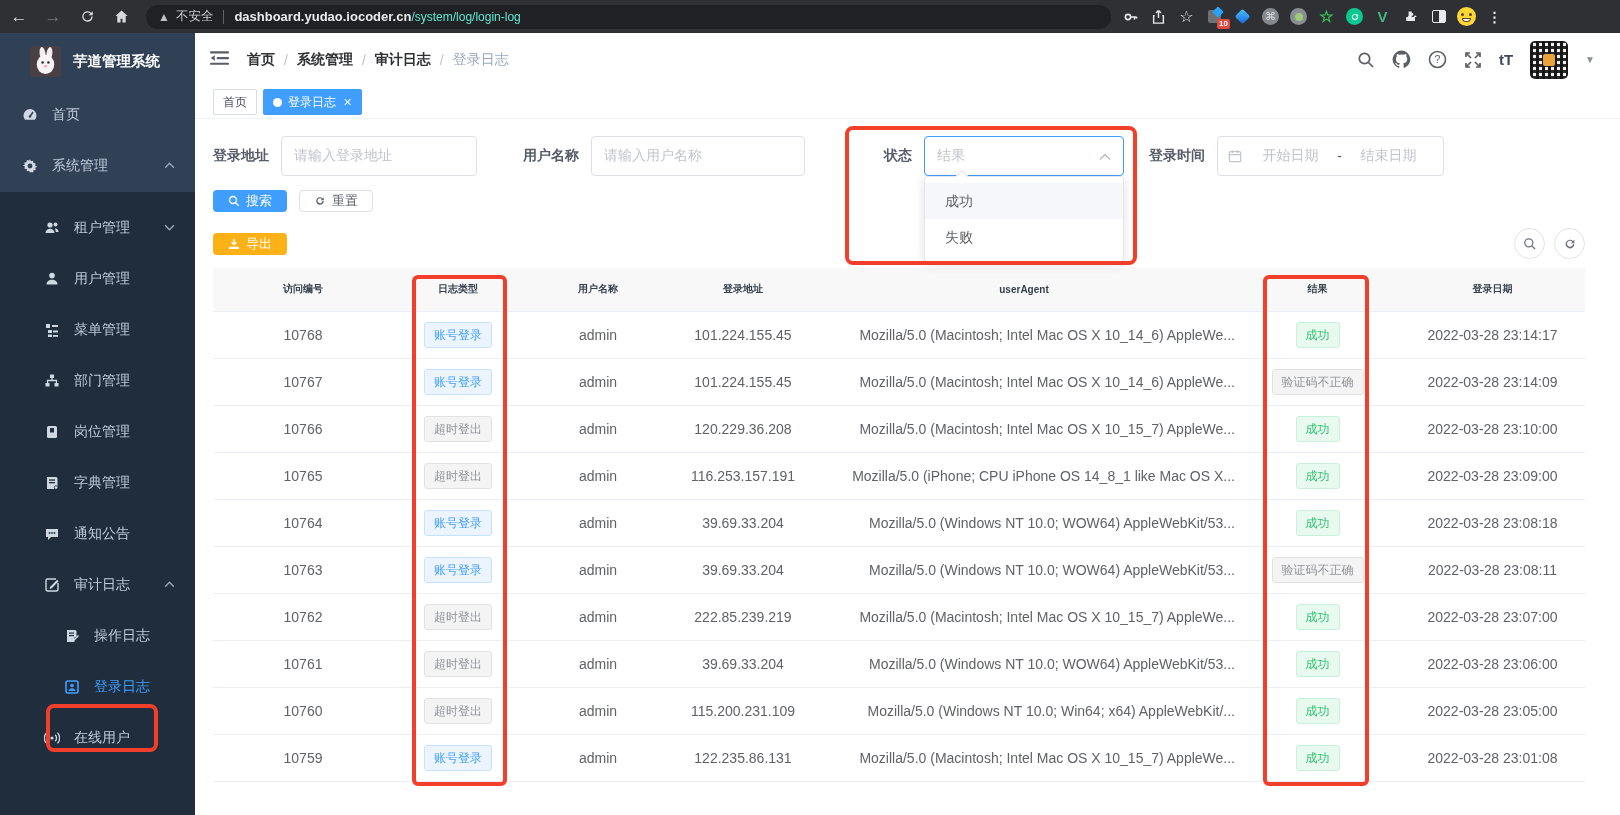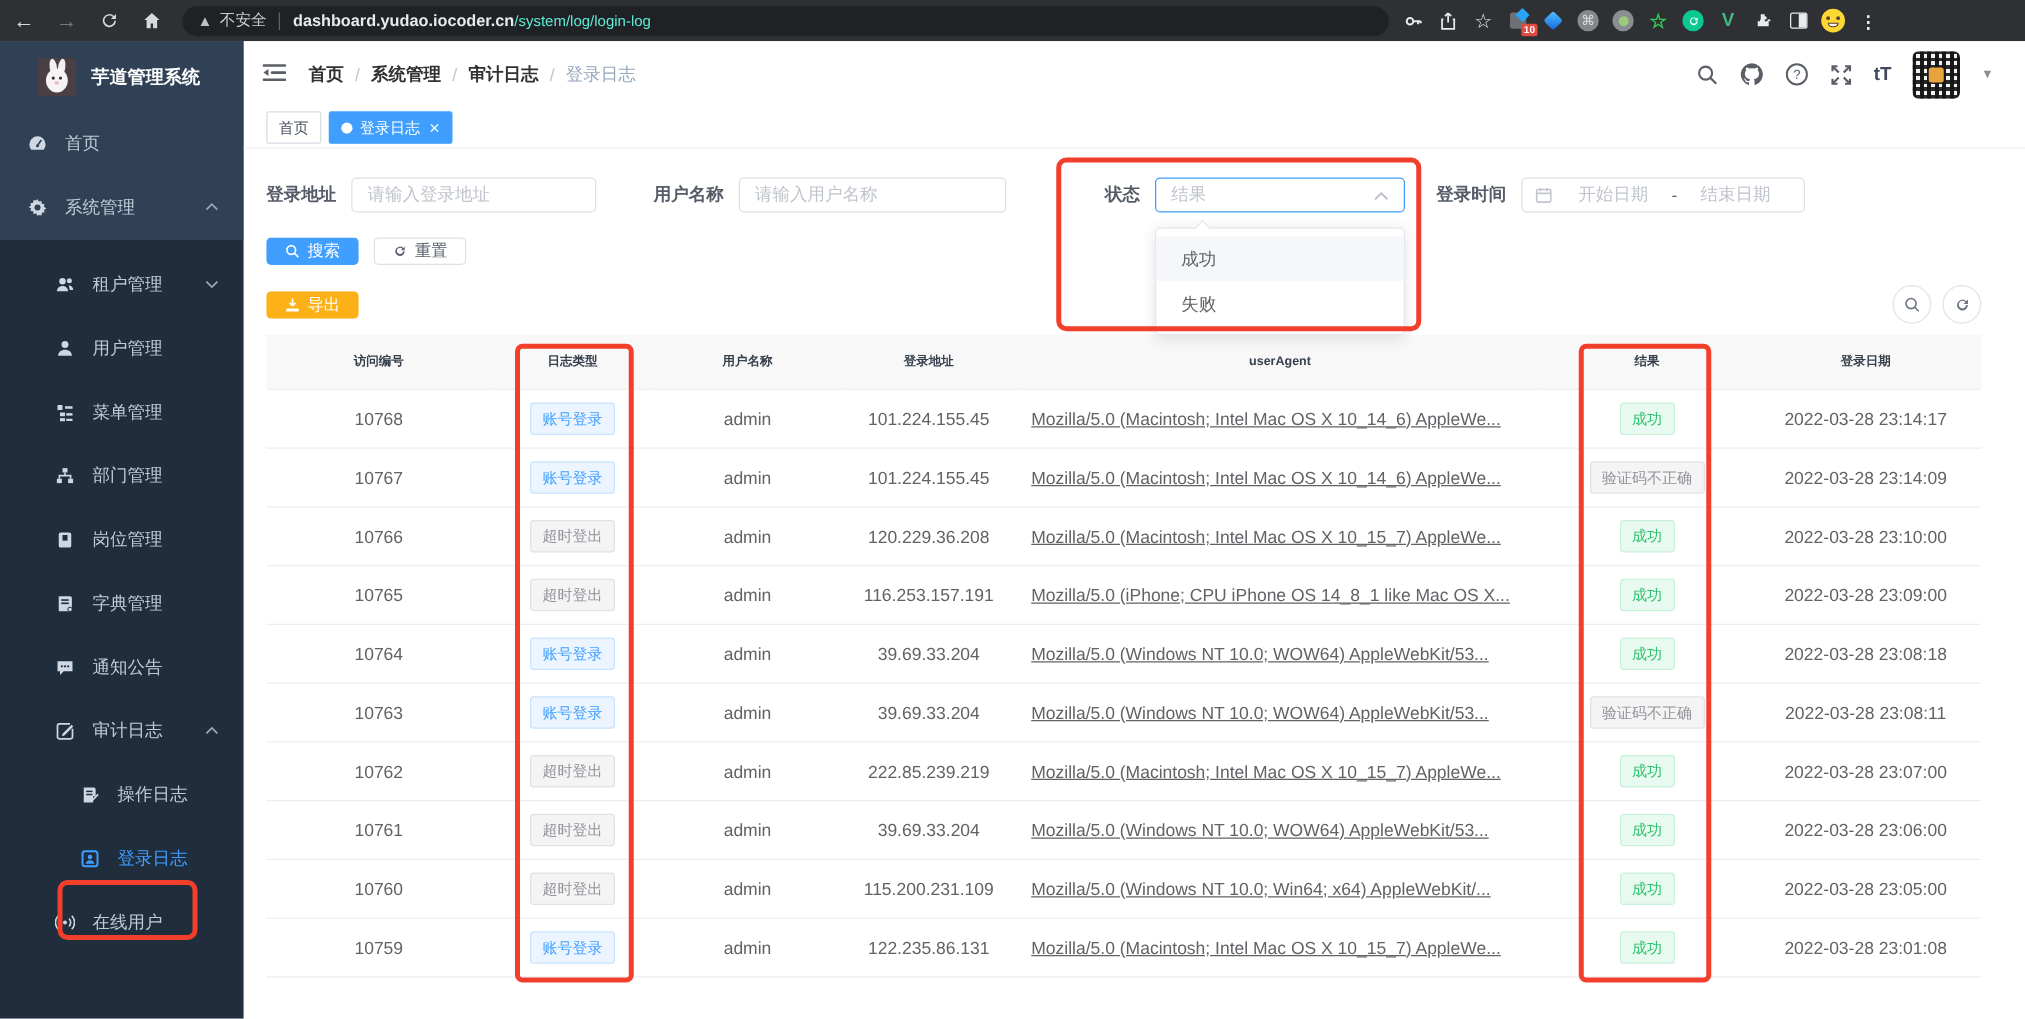--- a/index.html
+++ b/index.html
@@ -69,21 +69,21 @@
     background: #fff; color: #495060; font-size: 12px; cursor: pointer; border-radius: 2px; }
   .tag-view.active { background: #409eff; border-color: #409eff; color: #fff; }
   .tag-view .dot { width: 9px; height: 9px; border-radius: 50%; background: #fff; margin-right: 6px; }
   .tag-view .x { margin-left: 7px; font-size: 11px; opacity: .9; }
 
   .content { padding: 21px 35px 0 18px; position: relative; }
 
   
   .filter-row { display: flex; align-items: center; height: 32px; }
   .f-label { font-weight: bold; color: #555c68; font-size: 14px; flex: none; }
-  .inp { height: 28px; border: 1px solid #dcdfe6; border-radius: 4px; display: flex; align-items: center;
+  .inp { height: 40px; border: 1px solid #dcdfe6; border-radius: 4px; display: flex; align-items: center;
     padding: 0 12px; color: #c0c4cc; font-size: 14px; background: #fff; }
   .inp-address { width: 196px; margin-left: 12px; }
   .inp-username { width: 214px; margin-left: 12px; }
   .status-wrap { position: relative; margin-left: 12px; }
   .inp-status { width: 200px; border-color: #409eff; justify-content: space-between; cursor: pointer; }
   .sel-chev { color: #b6bcc6; }
   .dropdown { position: absolute; left: 0; top: 40px; width: 200px; background: #fff; border: 1px solid #e4e7ed;
     border-radius: 4px; box-shadow: 0 2px 12px rgba(0,0,0,.12); padding: 6px 0; z-index: 5; }
   .dropdown::before { content: ""; position: absolute; top: -5px; left: 32px; width: 9px; height: 9px;
     background: #fff; border-left: 1px solid #e4e7ed; border-top: 1px solid #e4e7ed; transform: rotate(45deg); }
@@ -105,21 +105,21 @@
   .btn-warning { background: #fcb216; color: #fff; }
   .export-row { margin-top: 16px; display: flex; align-items: center; }
   .tool-circles { margin-left: auto; display: flex; gap: 9px; }
   .circle-btn { width: 31px; height: 31px; border-radius: 50%; border: 1px solid #dfe3e8; color: #6b7280;
     display: flex; align-items: center; justify-content: center; cursor: pointer; background: #fff; }
 
   
   table.log-table { margin-top: 9px; border-collapse: collapse; table-layout: fixed; width: 1372px; }
   .log-table th { height: 43px; background: #f8f8f9; color: #36404d; font-size: 10px; font-weight: bold;
     text-align: center; border-bottom: 1px solid #ebeef5; }
-  .log-table th.left, .log-table td.left { text-align: left; padding-left: 12px; text-decoration: underline; }
+  .log-table th.left, .log-table td.left { text-align: right; padding-left: 12px; }
   .log-table td { height: 47px; text-align: center; color: #606266; font-size: 14px;
     border-bottom: 1px solid #ebeef5; white-space: nowrap; overflow: hidden; }
   .tag { display: inline-block; font-size: 12px; line-height: 1; padding: 6px 9px; border-radius: 3px; border: 1px solid; }
   .tag.blue { color: #409eff; background: #ecf5ff; border-color: #c6e2ff; }
   .tag.grey { color: #909399; background: #f4f4f5; border-color: #e2e2e4; }
   .tag.green { color: #2fc26e; background: #e8f9ef; border-color: #c9f0da; }
 
   
   .anno { position: absolute; border: 4px solid #f23f2c; border-radius: 8px; pointer-events: none; z-index: 9; }
   #anno-sidebar { left: 46px; top: 704px; width: 112px; height: 48px; }

